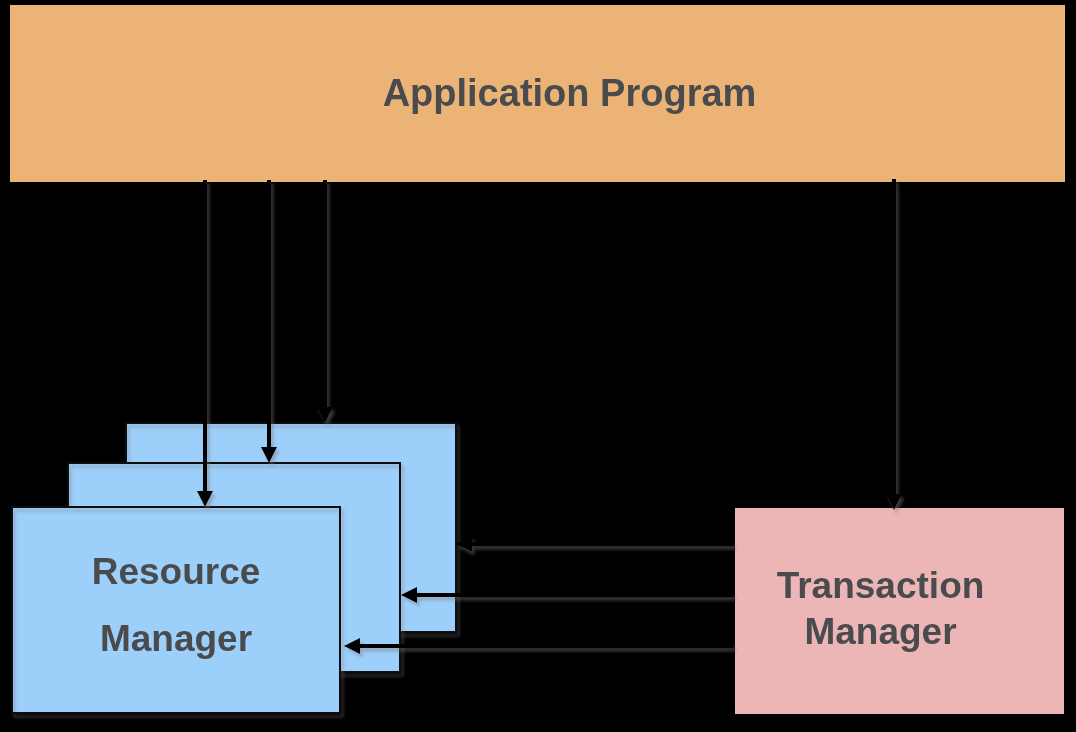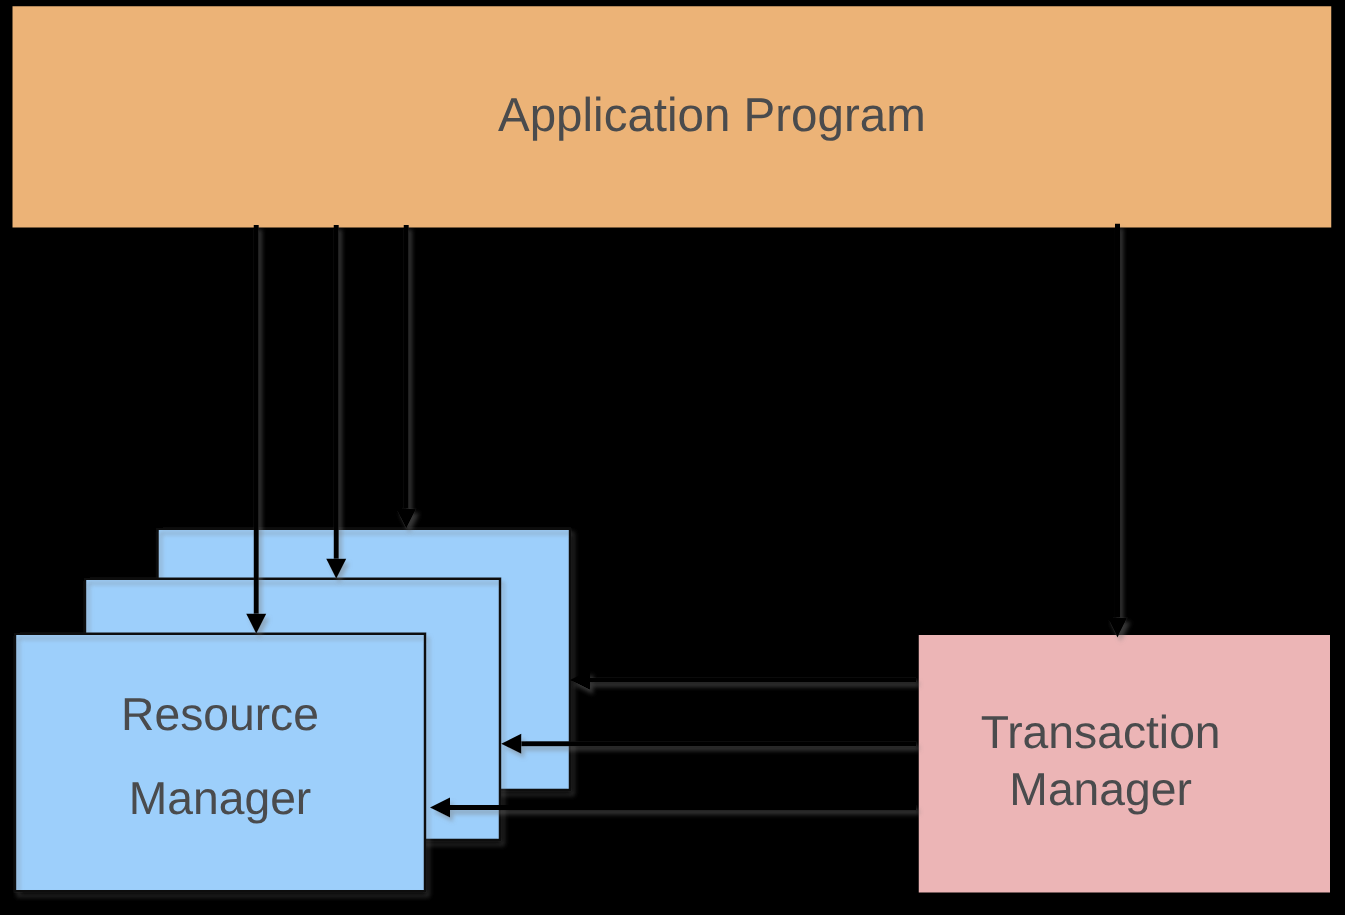--- a/index.html
+++ b/index.html
@@ -8,21 +8,21 @@
     width:1076px;height:732px;
     background:#000000;
     overflow:hidden;
     font-family:"Liberation Sans","DejaVu Sans",sans-serif;
   }
   .canvas svg{position:absolute;left:0;top:0;}
   .label{
     position:absolute;
     display:flex;align-items:center;justify-content:center;
     color:#4A4B4D;
-    font-weight:400;
+    font-weight:700;
     text-align:center;
     white-space:pre-line;
     pointer-events:none;
   }
   .label-ap{
     left:10px;top:5px;width:1055px;height:177px;
     font-size:38px;
     padding-left:64px;box-sizing:border-box;
   }
   .label-rm{

